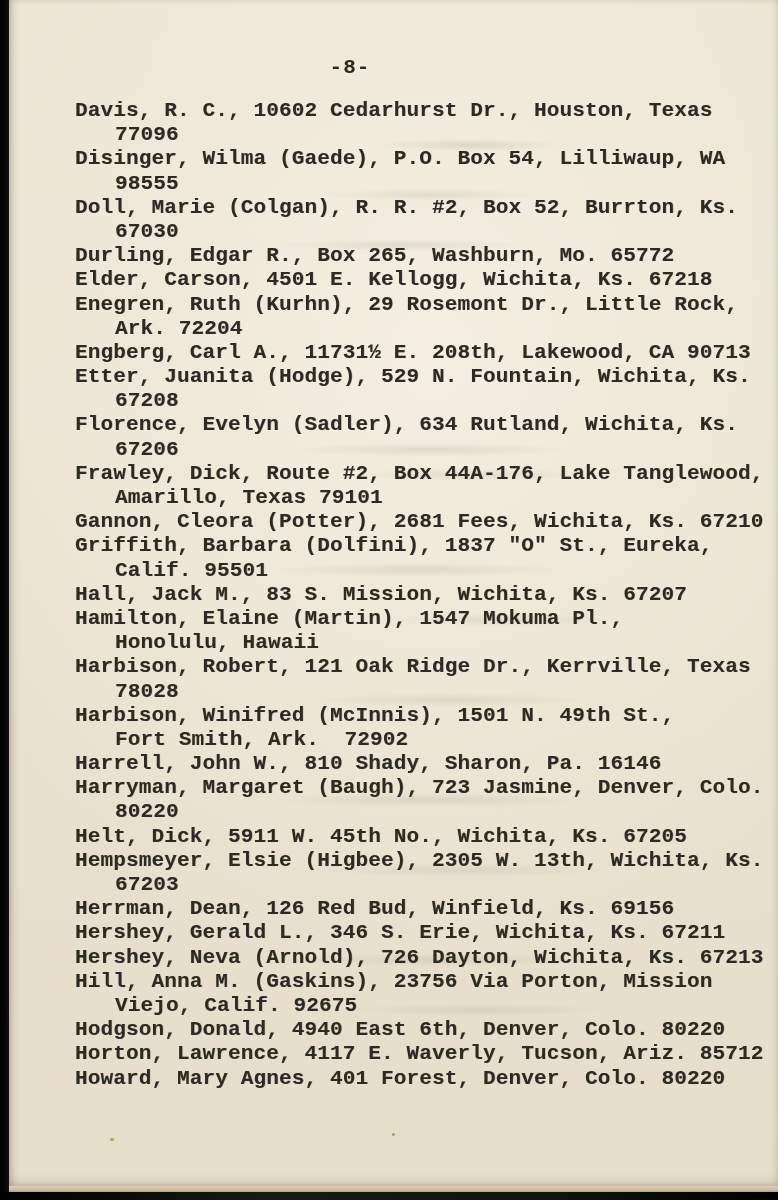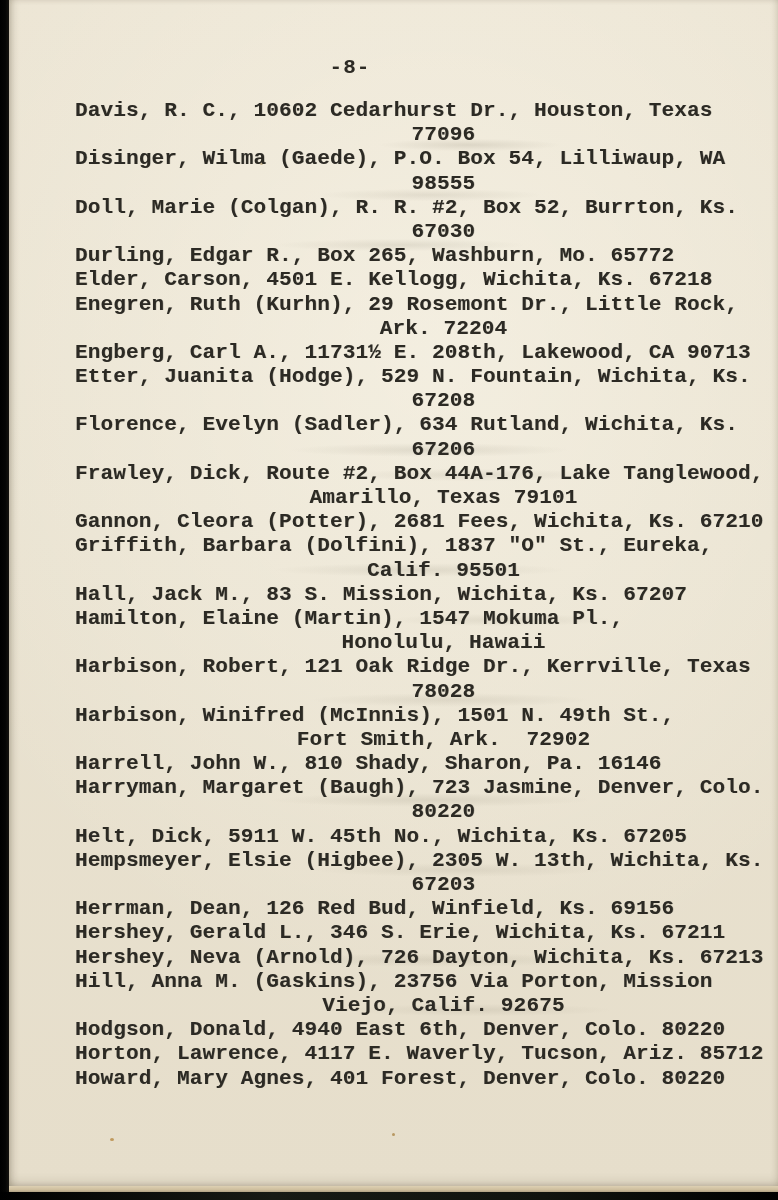--- a/index.html
+++ b/index.html
@@ -98,21 +98,20 @@
     letter-spacing: 0.15px;
     color: #2c2a24;
     white-space: pre;
     text-shadow: 0.4px 0.4px 0 rgba(44,42,36,0.35);
   }
   .line {
     height: 24.2px;
   }
   .line.cont {
     padding-left: 40px;
-    text-align: center;
   }
   
   .speck {
     position: absolute;
     border-radius: 50%;
     z-index: 2;
   }
   .speck.s1 { left: 110px; top: 1138px; width: 4px; height: 3px; background: #c09a5e; }
   .speck.s2 { left: 392px; top: 1133px; width: 3px; height: 3px; background: #b89862; }
   .speck.s3 { left: 260px; top: 162px; width: 3px; height: 3px; background: #cdbb96; }

